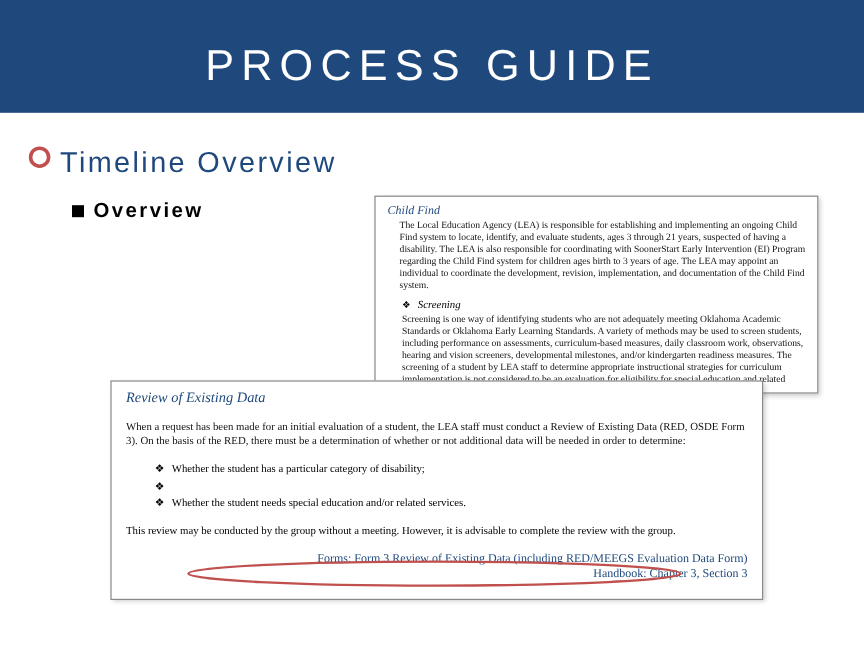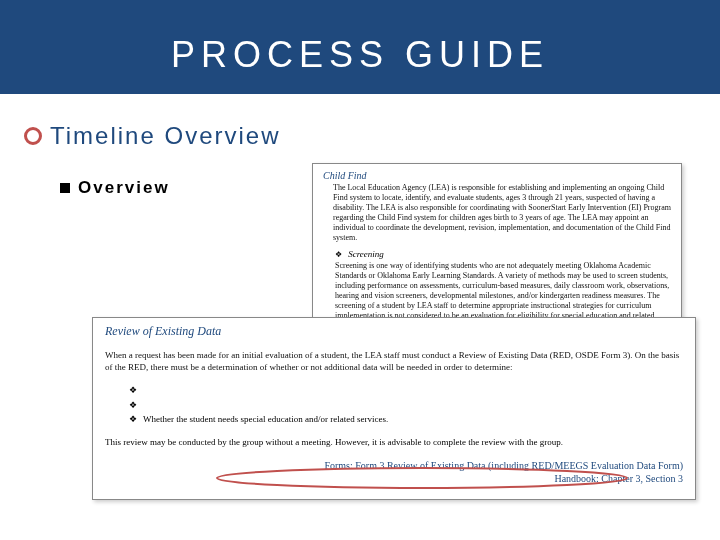--- a/index.html
+++ b/index.html
@@ -20,23 +20,23 @@
     color: #ffffff;
     font-size: 36px;
     letter-spacing: 6px;
     font-weight: 400;
   }
   .content {
     padding: 28px 24px 0 24px;
   }
   .timeline-row {
     display: flex;
-    align-items: center;
+    align-items: flex-start;
     gap: 8px;
-    margin-bottom: 28px;
+    margin-bottom: 16px;
   }
   .circle-bullet {
     width: 18px;
     height: 18px;
     border: 3px solid #c0504d;
     border-radius: 50%;
     flex: 0 0 auto;
   }
   .timeline-title {
     color: #1f497d;
@@ -97,21 +97,21 @@
   .snip1 .cf-sub .diamond {
     display: inline-block; margin-right: 4px;
   }
   .snip1 .cf-subtitle { font-style: italic; font-size: 9px; }
 
   
   .snip2 {
     position: absolute;
     top: 317px;
     left: 92px;
-    width: 604px;
+    width: 544px;
     height: 183px;
     background: #fff;
     border: 1px solid #888;
     padding: 6px 12px 8px 12px;
     font-family: Georgia, "Times New Roman", serif;
     box-shadow: 2px 2px 4px rgba(0,0,0,0.2);
   }
   .snip2 .r-title {
     color: #1f497d;
     font-style: italic;
@@ -179,20 +179,21 @@
     <div class="cf-body" style="padding-left:0;margin-top:2px">Screening is one way of identifying students who are not adequately meeting Oklahoma Academic Standards or Oklahoma Early Learning Standards. A variety of methods may be used to screen students, including performance on assessments, curriculum-based measures, daily classroom work, observations, hearing and vision screeners, developmental milestones, and/or kindergarten readiness measures. The screening of a student by LEA staff to determine appropriate instructional strategies for curriculum implementation is not considered to be an evaluation for eligibility for special education and related services (and thus does not require a referral for special education).</div>
   </div>
 </div>
 
 <div class="snip2">
   <div class="r-title">Review of Existing Data</div>
   <div class="r-body">When a request has been made for an initial evaluation of a student, the LEA staff must conduct a Review of Existing Data (RED, OSDE Form 3). On the basis of the RED, there must be a determination of whether or not additional data will be needed in order to determine:</div>
   <div class="r-list">
     <div class="li">
         <span>❖</span>
+        <span>Whether the student has a particular category of disability;</span>
       </div>
     <div class="li">
         <span>❖</span>
       </div>
     <div class="li">
         <span>❖</span>
         <span>Whether the student needs special education and/or related services.</span>
       </div>
   </div>
   <div class="r-foot">This review may be conducted by the group without a meeting. However, it is advisable to complete the review with the group.</div>

